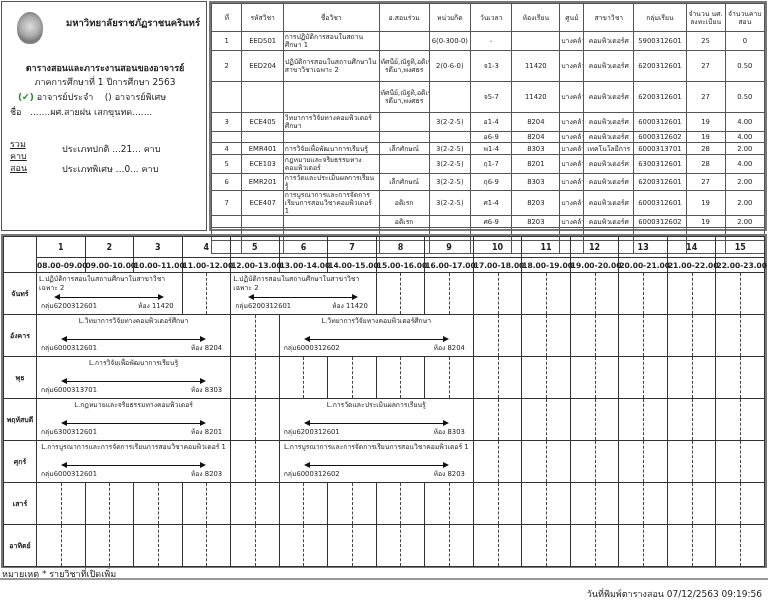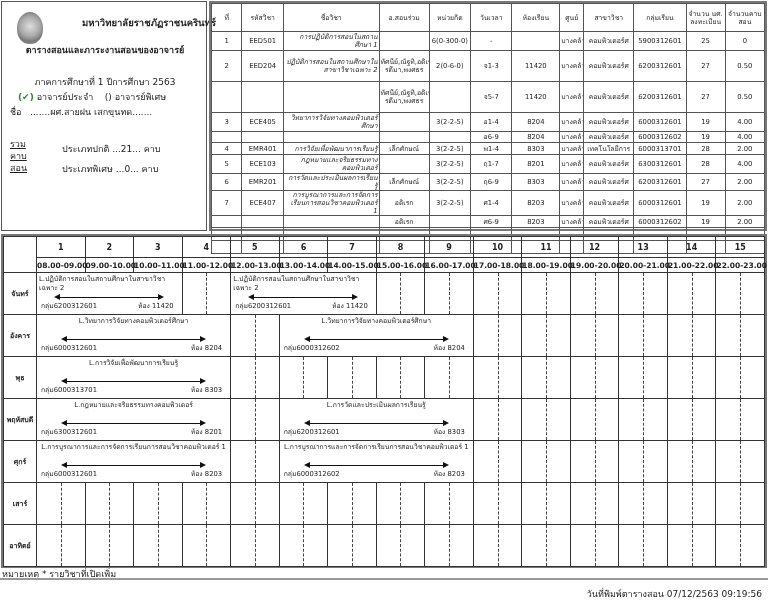--- a/index.html
+++ b/index.html
@@ -1,33 +1,33 @@
 <!DOCTYPE html>
 <html><head>
 <meta charset="utf-8">
 <style>
   html,body{margin:0;padding:0;background:#fff;}
   body{width:768px;height:607px;position:relative;font-family:"DejaVu Sans",sans-serif;color:#222;overflow:hidden;}
   .info{position:absolute;left:1px;top:1px;width:206px;height:230px;border:1px solid #555;box-sizing:border-box;}
   .logo{position:absolute;left:15px;top:10px;width:26px;height:32px;border-radius:50% 50% 45% 45%;background:radial-gradient(circle at 50% 45%,#ddd 0,#aaa 45%,#777 70%,#bbb 100%);}
-  .uni{position:absolute;left:56px;top:14px;width:150px;text-align:center;font-size:9.5px;font-weight:bold;line-height:13px;margin-left:16px;}
-  .ttl{position:absolute;left:0;top:41px;width:206px;text-align:center;font-size:9px;font-weight:bold;}
+  .uni{position:absolute;left:56px;top:14px;width:150px;text-align:center;font-size:9.5px;font-weight:bold;line-height:13px;}
+  .ttl{position:absolute;left:0;top:59px;width:206px;text-align:center;font-size:9px;font-weight:bold;}
   .sem{position:absolute;left:0;top:73px;width:206px;text-align:center;font-size:9px;}
   .types{position:absolute;left:16px;top:88px;font-size:9px;white-space:nowrap;}
   .types .chk{color:#2a8a2a;font-weight:bold;}
   .name{position:absolute;left:8px;top:103px;font-size:9px;white-space:nowrap;}
   .sumlab{position:absolute;left:8px;top:136px;font-size:9px;line-height:12px;width:30px;text-decoration:underline;}
   .sum1{position:absolute;left:60px;top:140px;font-size:9px;white-space:nowrap;}
   .sum2{position:absolute;left:60px;top:160px;font-size:9px;white-space:nowrap;}
 
   .ctable-wrap{position:absolute;left:209px;top:1px;width:558px;height:230px;border:2px solid #777;box-sizing:border-box;}
   table.ct{border-collapse:collapse;width:100%;font-size:6.8px;table-layout:fixed;}
   table.ct td,table.ct th{border:1px solid #555;text-align:center;padding:0 1px;overflow:hidden;font-weight:normal;line-height:8px;}
   table.ct th{height:27px;}
-  table.ct td.l{text-align:right;font-style:italic;}
+  table.ct td.l{text-align:left;}
 
   .grid-wrap{position:absolute;left:1px;top:234px;width:766px;height:334px;border:2px solid #777;box-sizing:border-box;}
   table.gt{border-collapse:collapse;width:100%;table-layout:fixed;font-size:7px;}
   table.gt td{border:1px solid #333;text-align:center;padding:0;position:relative;}
   table.gt tr.hn td{height:20px;font-size:8px;font-weight:bold;}
   table.gt tr.ht td{height:14px;font-size:7.5px;font-weight:bold;white-space:nowrap;}
   table.gt tr.day td{height:41px;}
   table.gt td.dayname{font-size:7px;font-weight:bold;}
   td.slot::after{content:"";position:absolute;left:50%;top:0;bottom:0;border-left:1px dashed #444;}
   .blk{position:absolute;left:0;top:0;right:0;bottom:0;font-size:6.8px;text-align:center;}

